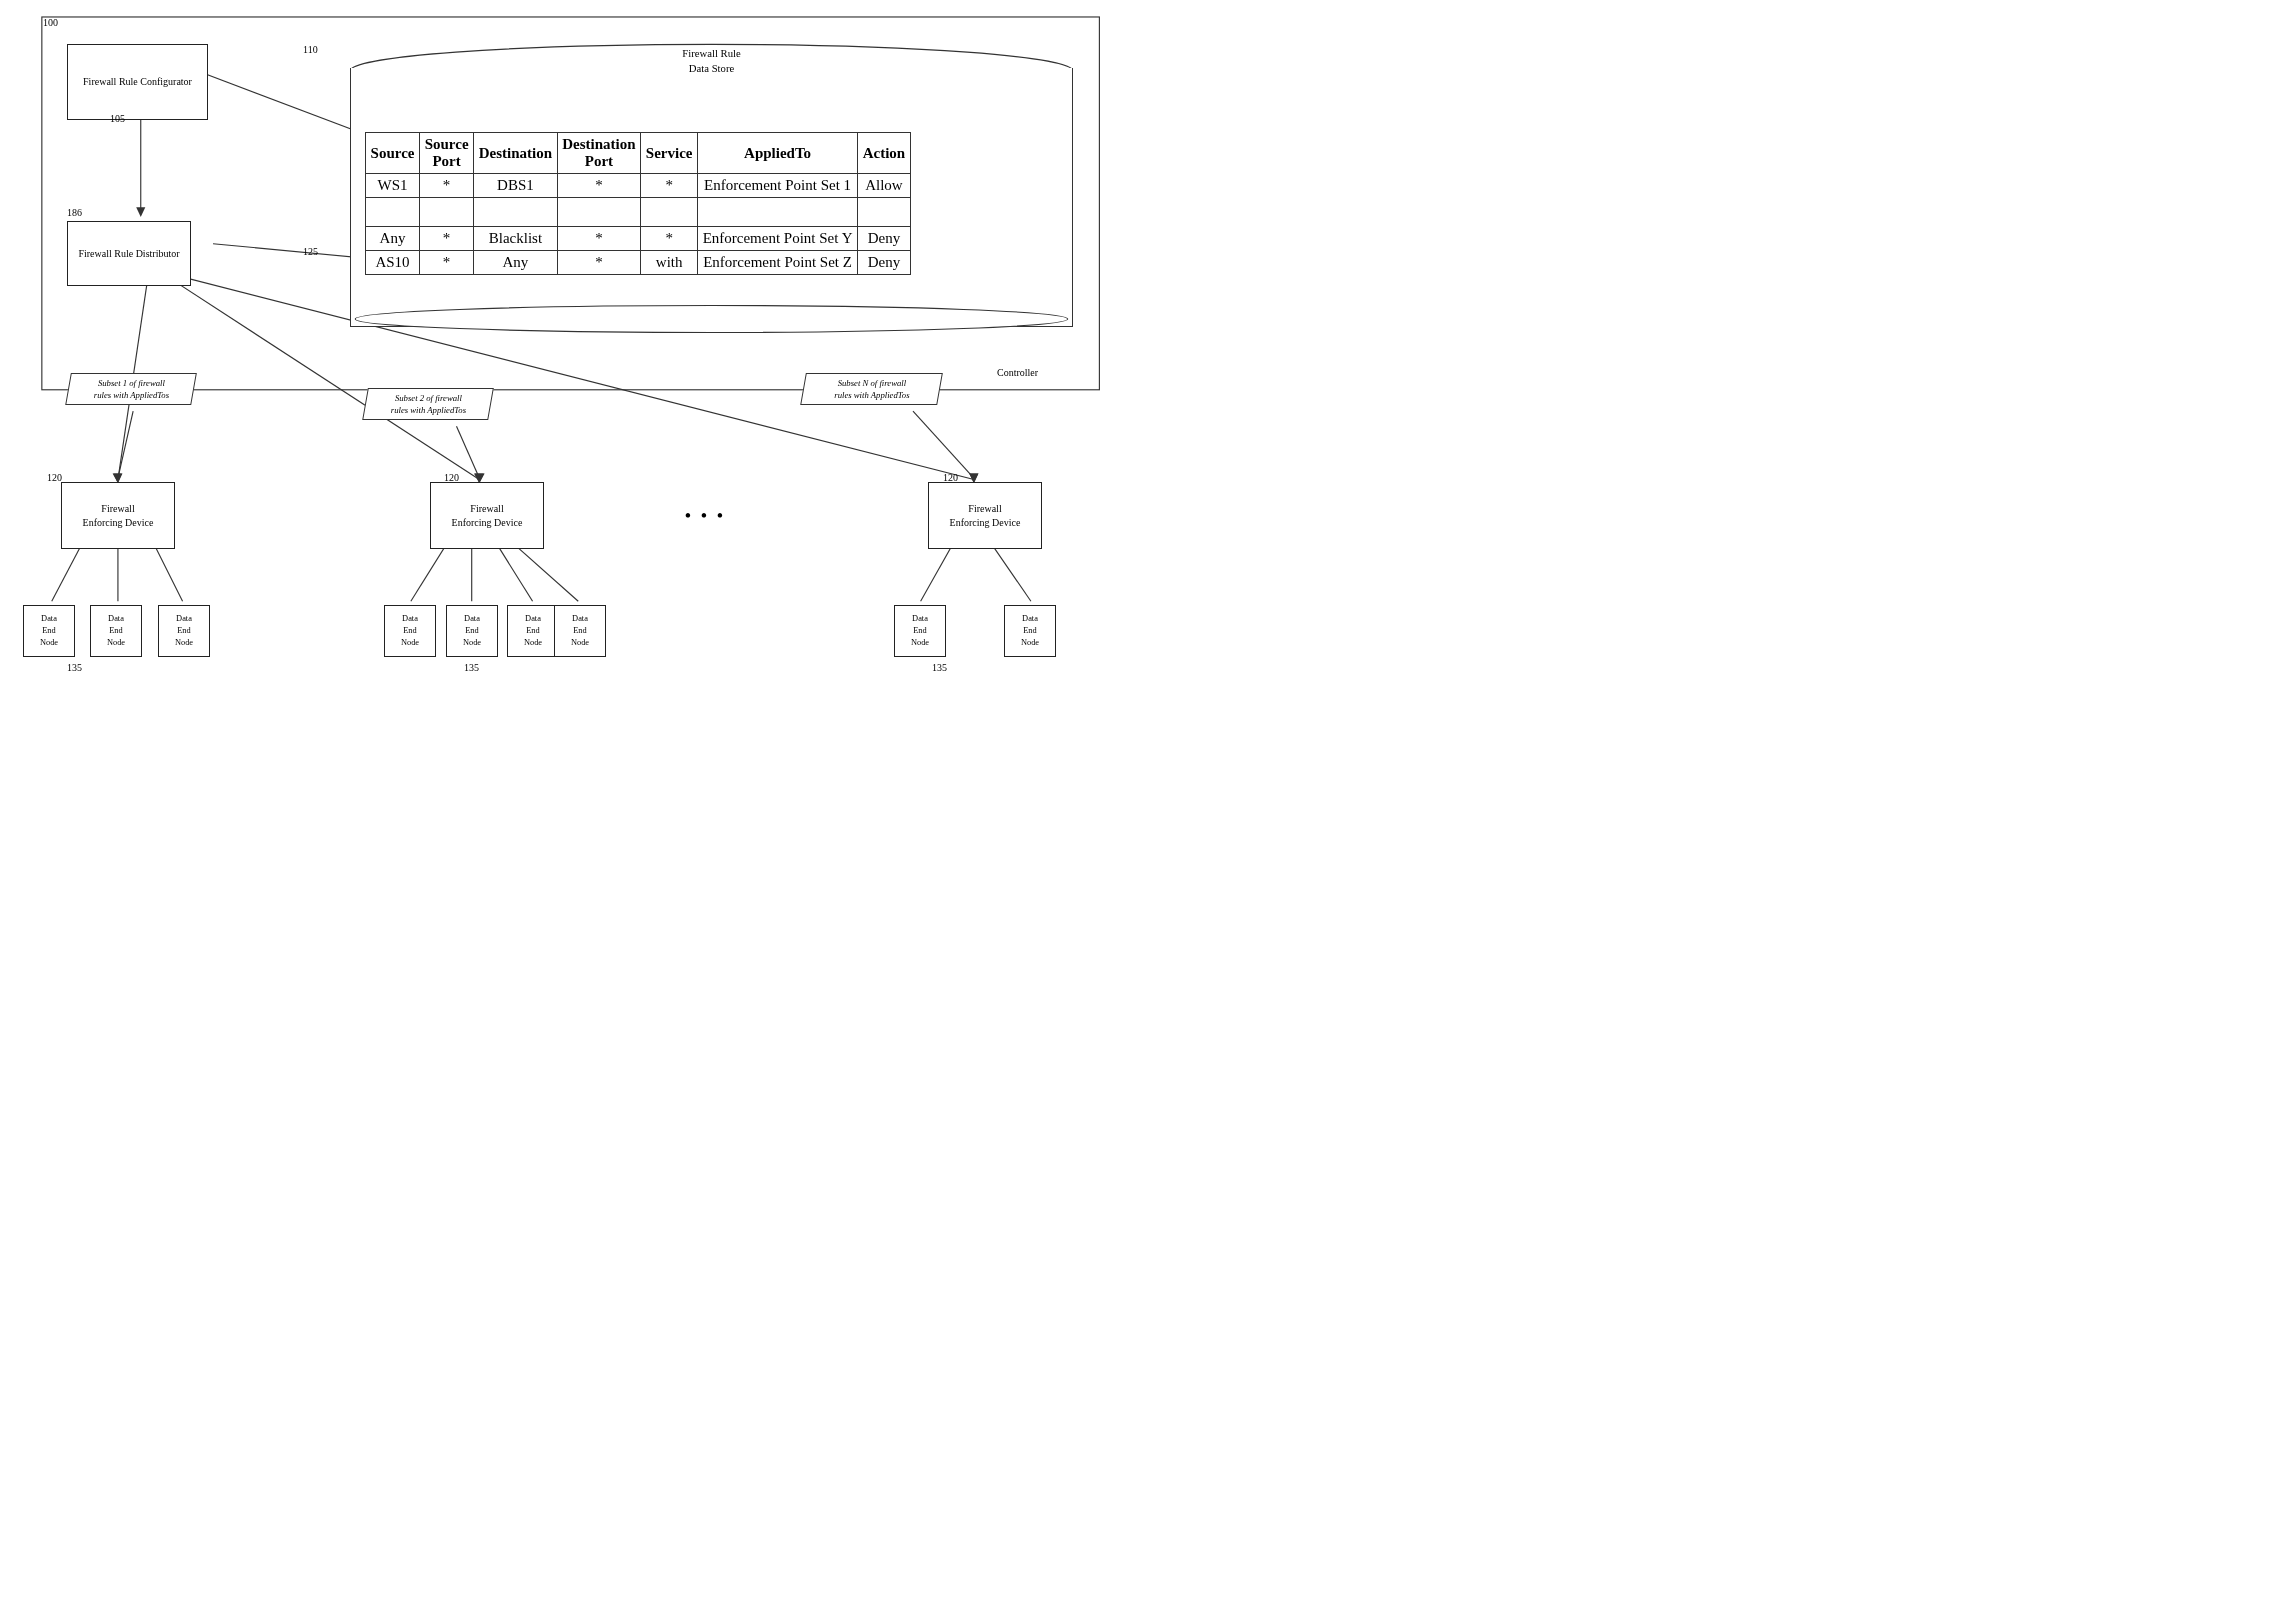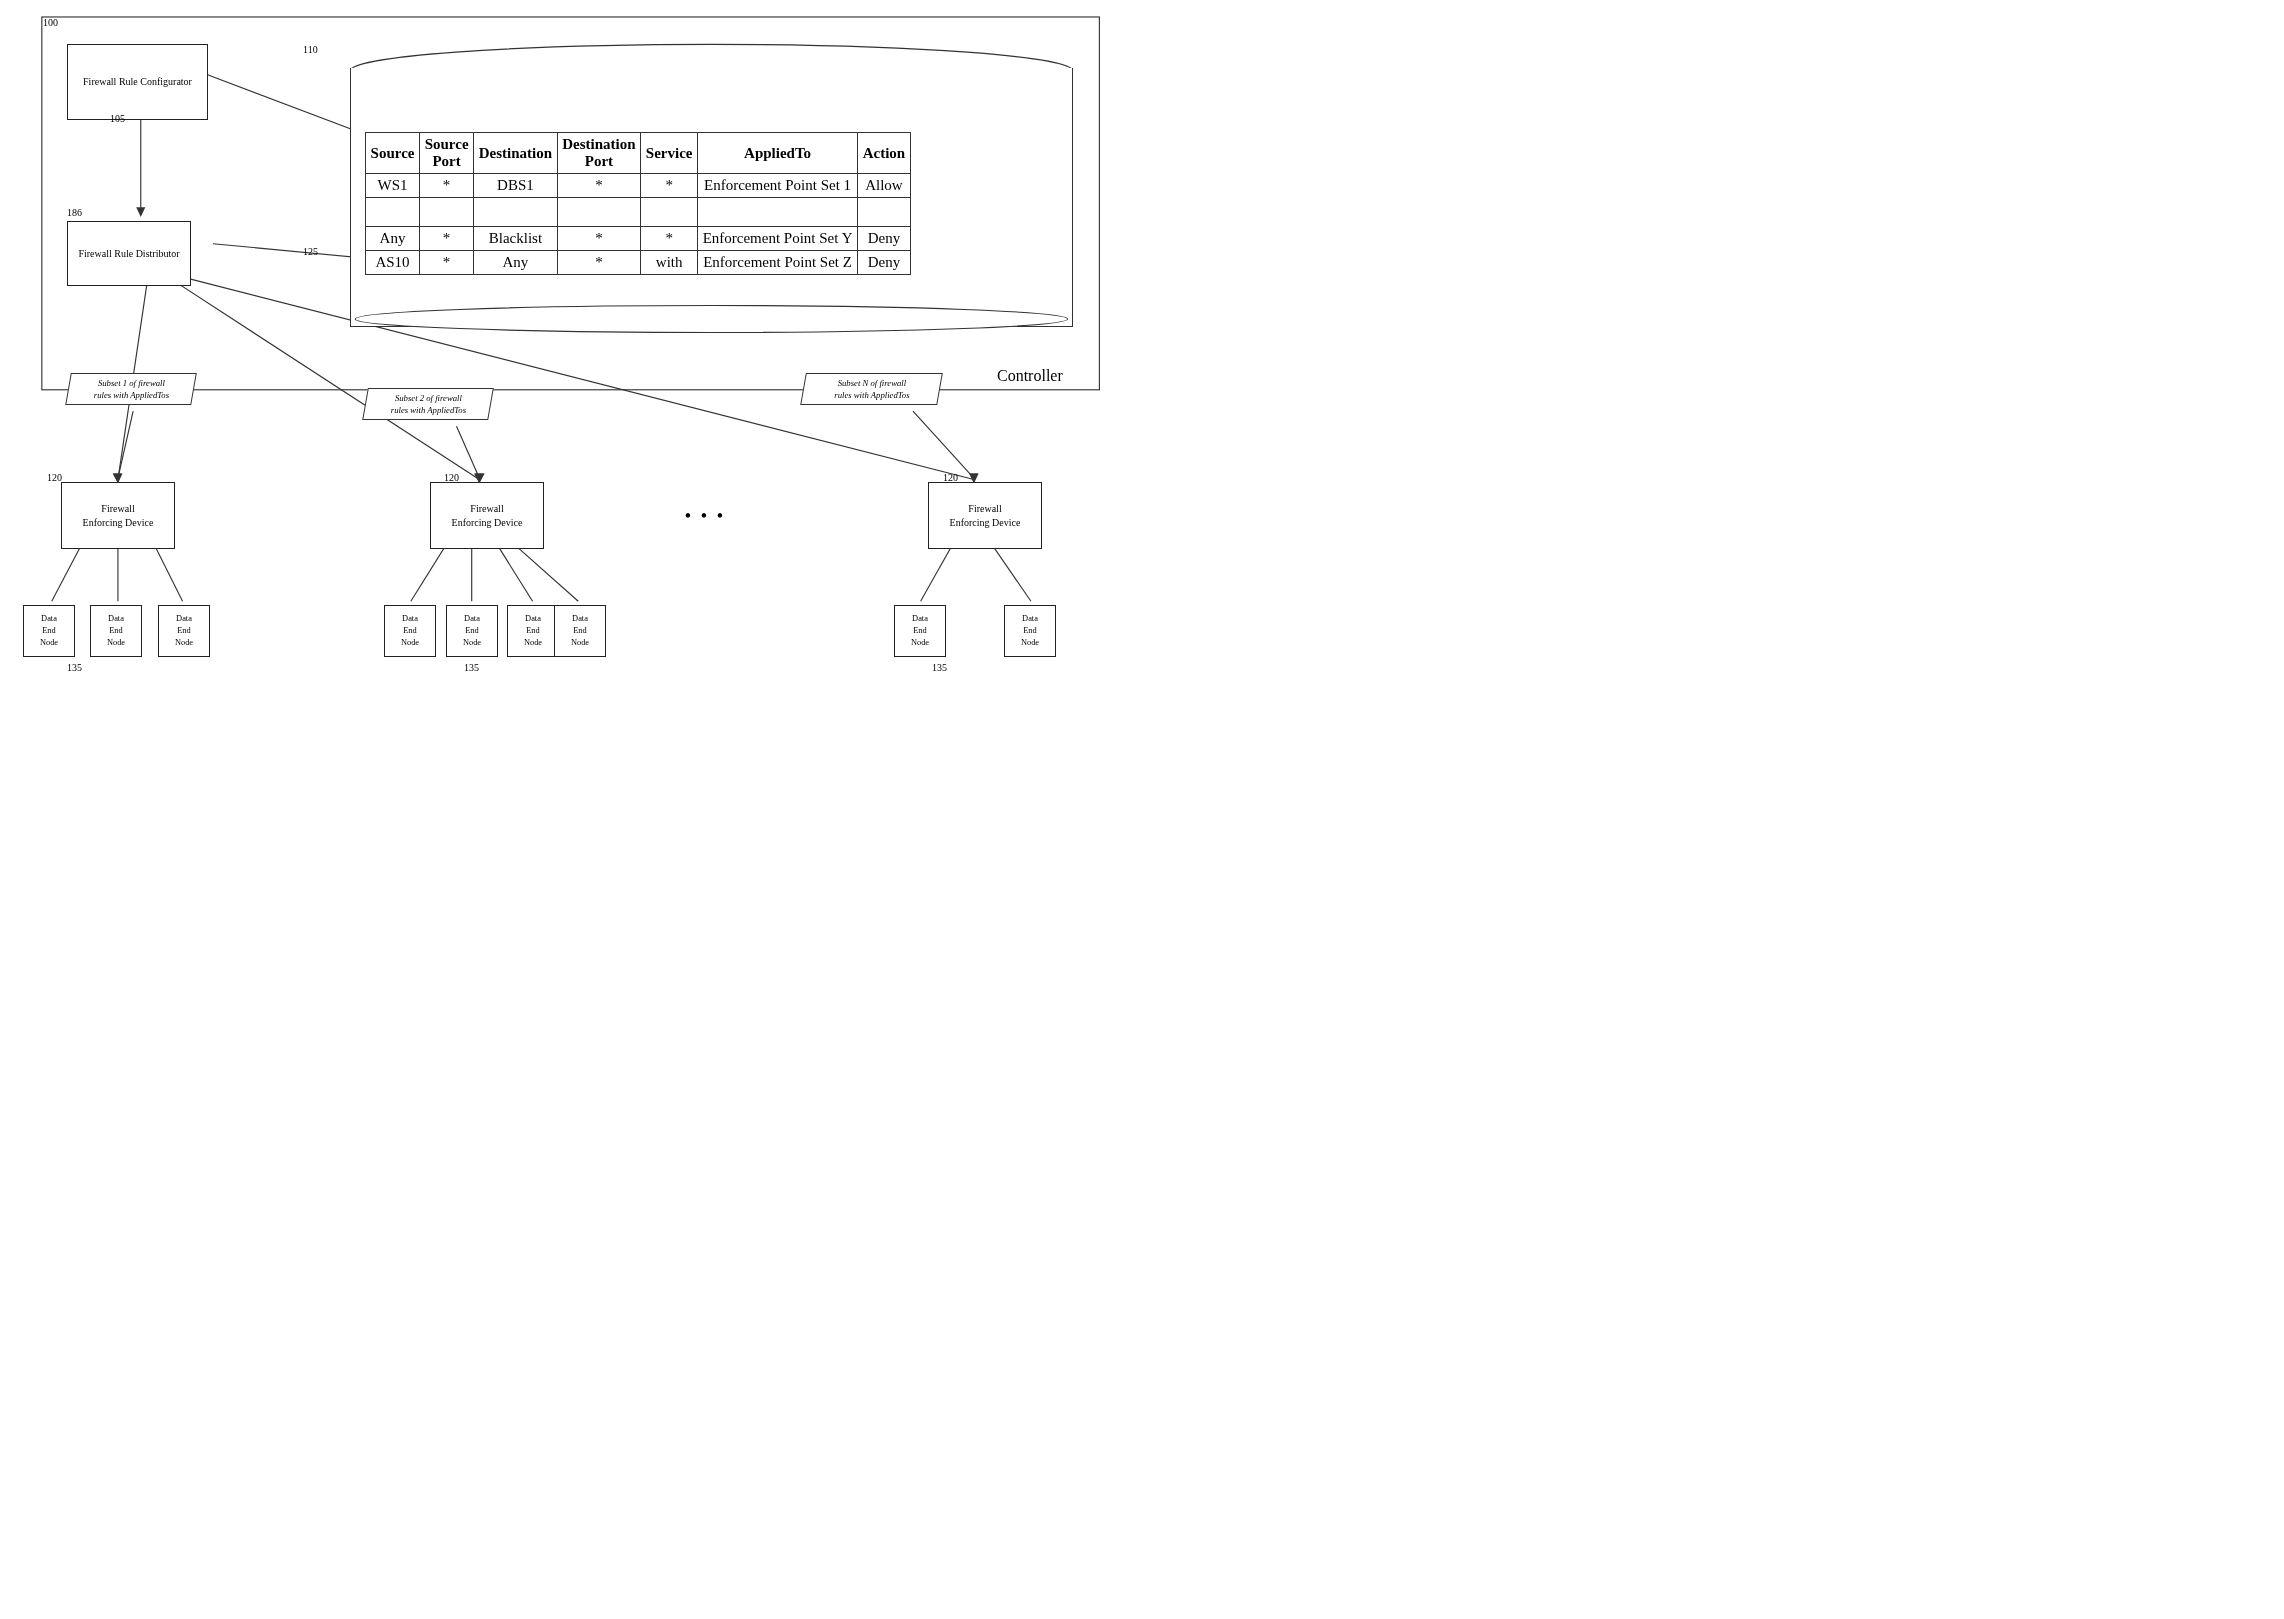--- a/index.html
+++ b/index.html
@@ -151,20 +151,24 @@
     <ellipse cx="475" cy="38" rx="475" ry="35" fill="#fff" stroke="#333" stroke-width="1.5"></ellipse>
   </svg>
 
   <div style="position:absolute; left:350px; top:68px; width:723px; height:259px; border-left:1.1px solid #333; border-right:1.1px solid #333; border-bottom:1.1px solid #333; background:#fff;">
   </div>
 
   <svg style="position:absolute; left:350px; top:304px;" width="723" height="30" viewBox="0 0 950 40">
     <ellipse cx="475" cy="20" rx="475" ry="18" fill="#fff" stroke="#333" stroke-width="1.5"></ellipse>
   </svg>
 
+  <div style="position:absolute; left:350px; top:46px; width:723px; text-align:center; font-size:10.7px; line-height:1.4;">
+    <span style="white-space:pre-line;">Firewall Rule
+Data Store</span>
+  </div>
 
   <div style="position:absolute; left:365px; top:90px; width:692px;">
     <table class="rule-table">
       <thead>
         <tr>
           <th>Source</th>
           <th>Source<br>Port</th>
           <th>Destination</th>
           <th>Destination<br>Port</th>
           <th>Service</th>
@@ -206,21 +210,21 @@
             <td>Any</td>
             <td>*</td>
             <td>with</td>
             <td>Enforcement Point Set Z</td>
             <td>Deny</td>
           </tr>
         </tbody>
     </table>
   </div>
 
-  <div class="label" style="left:997px; top:367px; font-size:16px;">Controller</div>
+  <div class="label" style="left:997px; top:367px; font-size:10px;">Controller</div>
 
   <div class="parallelogram" style="left:68px; top:373px; width:126px;">
     <span style="white-space:pre-line; font-style:italic;">Subset 1 of firewall
 rules with AppliedTos</span>
   </div>
 
   <div class="parallelogram" style="left:365px; top:388px; width:126px;">
     <span style="white-space:pre-line; font-style:italic;">Subset 2 of firewall
 rules with AppliedTos</span>
   </div>

